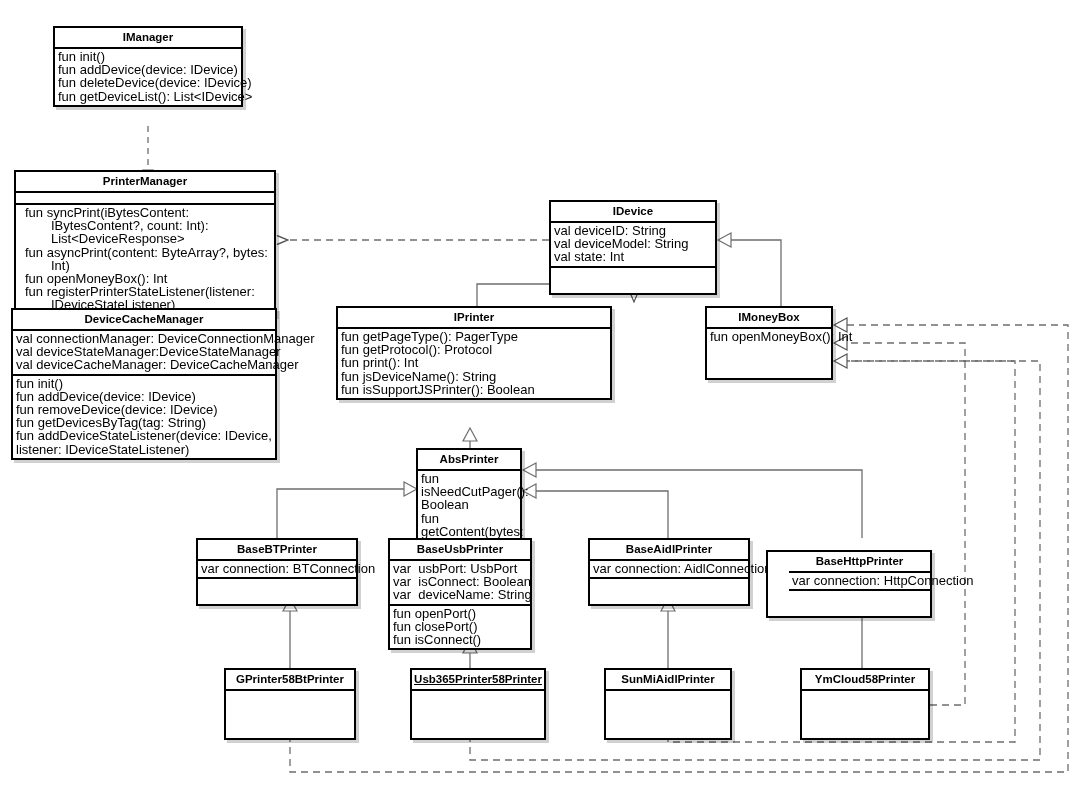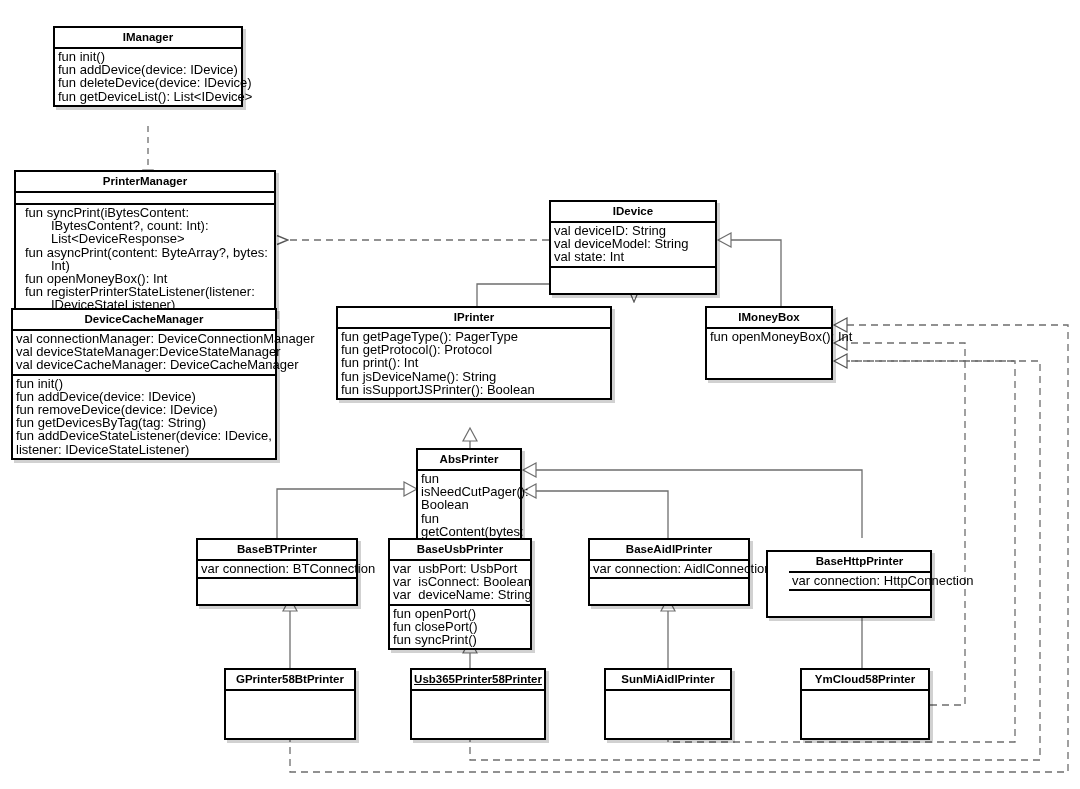--- a/index.html
+++ b/index.html
@@ -224,21 +224,21 @@
   <div class="node" style="left:388px;top:538px;width:144px;">
     <div class="title">BaseUsbPrinter</div>
     <div class="compartment">
       <div class="row">var  usbPort: UsbPort</div>
       <div class="row">var  isConnect: Boolean</div>
       <div class="row">var  deviceName: String</div>
     </div>
     <div class="compartment">
       <div class="row">fun openPort()</div>
       <div class="row">fun closePort()</div>
-      <div class="row">fun syncPrint()</div>
+      <div class="row">fun isConnect()</div>
     </div>
   </div>
 
   <div class="node" style="left:588px;top:538px;width:162px;">
     <div class="title">BaseAidlPrinter</div>
     <div class="compartment">
       <div class="row">var connection: AidlConnection</div>
     </div>
     <div class="compartment" style="min-height:22px;"></div>
   </div>

